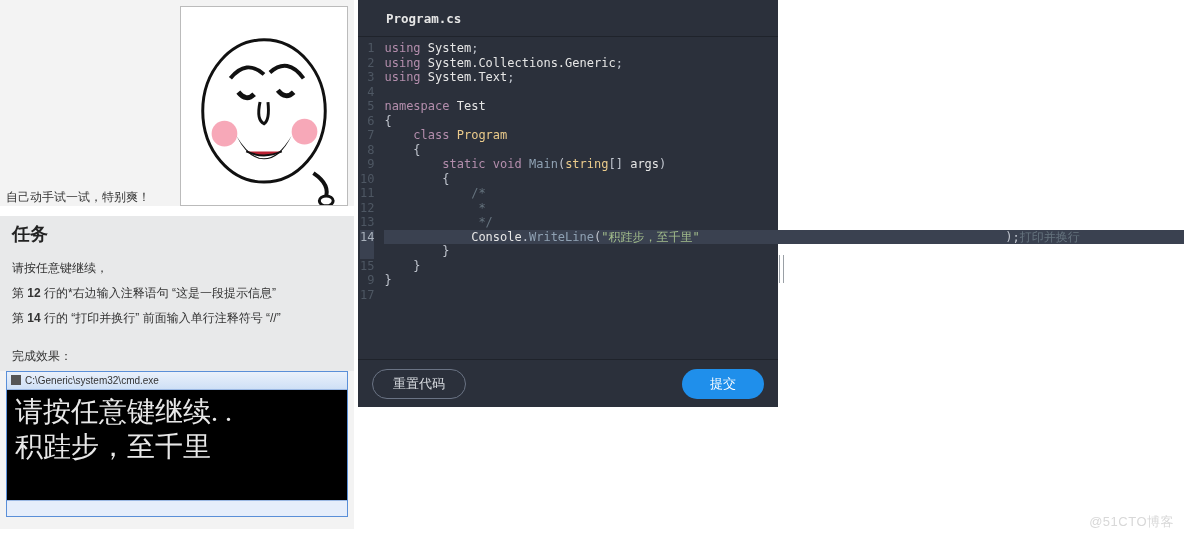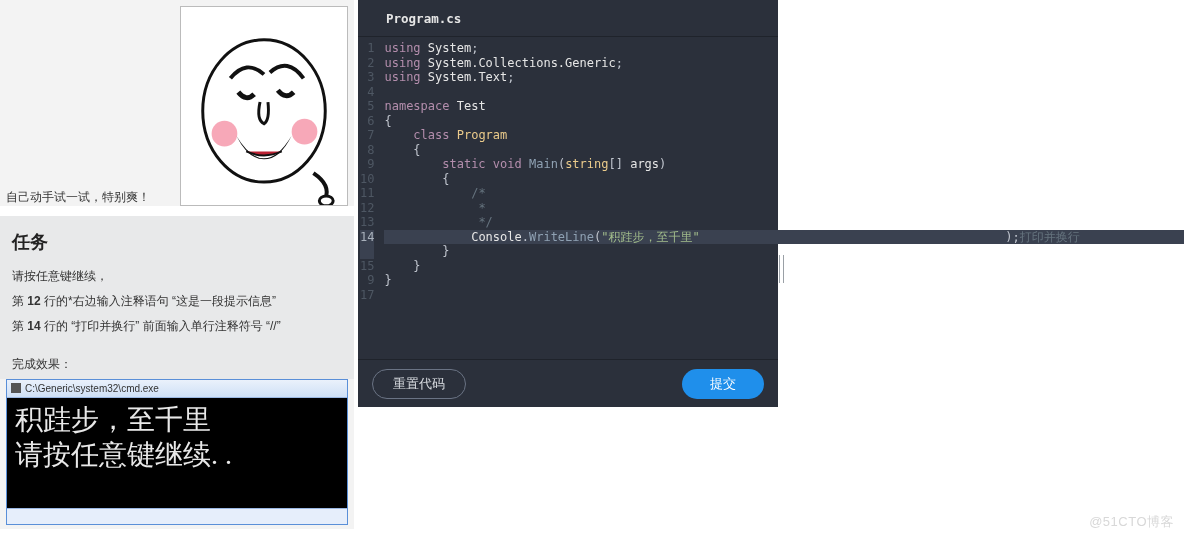--- a/index.html
+++ b/index.html
@@ -24,21 +24,21 @@
   }
   .meme-caption { font-size: 12px; color: #333; white-space: nowrap; }
   .meme-img {
     margin-left: auto; width: 168px; height: 200px;
     background: #fff; border: 1px solid #bbb;
     position: relative; overflow: hidden;
   }
   .face { position: absolute; inset: 0; }
   .face svg { width: 100%; height: 100%; }
   .sep { height: 10px; background: #fff; }
-  .task-block { background: #e8e9ea; padding: 14px 12px 12px 12px; }
+  .task-block { background: #e8e9ea; padding: 6px 12px 12px 12px; }
   .task-title { font-size: 18px; font-weight: 700; color: #222; margin-bottom: 10px; }
   .task-p { font-size: 12px; color: #333; line-height: 2.1; }
   .task-p b { font-weight: 700; }
   .result-title { background: #e8e9ea; padding: 4px 24px 6px 12px; font-size: 12px; }
   .cmd-window {
     margin: 0 6px;
     border: 1px solid #5a8fd8;
     background: #000;
   }
   .cmd-titlebar {
@@ -182,22 +182,22 @@
     </div>
 
     <div class="result-title">完成效果：</div>
 
     <div class="cmd-window">
       <div class="cmd-titlebar">
         <span class="cmd-icon"></span>
         <span>C:\Generic\system32\cmd.exe</span>
       </div>
       <div class="cmd-body">
+        <div>请按任意键继续. .</div>
         <div>积跬步，至千里</div>
-        <div>请按任意键继续. .</div>
       </div>
       <div class="cmd-status"></div>
     </div>
   </div>
 </div>
 
 <div class="editor-pane">
   <div class="tab-bar">
     <div class="tab">Program.cs</div>
   </div>

